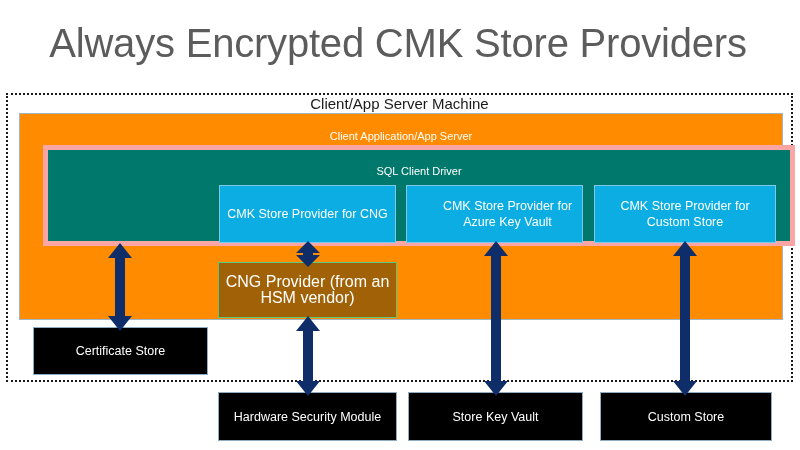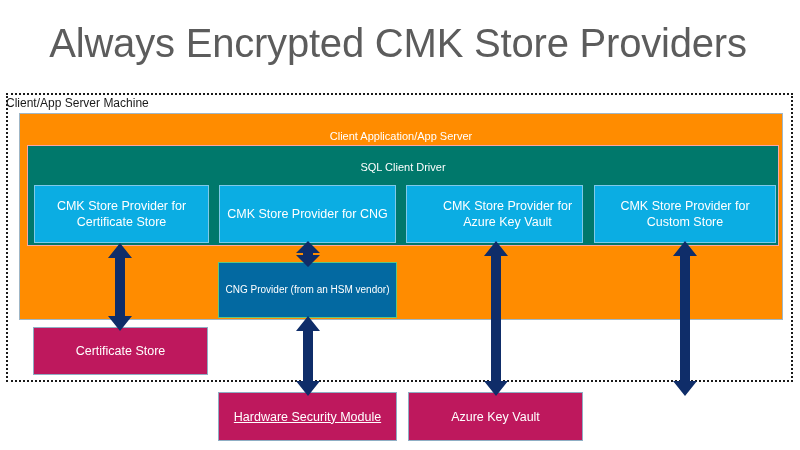--- a/index.html
+++ b/index.html
@@ -18,28 +18,28 @@
     color:#5c5c5c;letter-spacing:-0.2px;white-space:nowrap;text-align:center;
   }
 
   
   .machine-box{
     position:absolute;left:6px;top:93px;width:787px;height:289px;
     border:2px dotted #1a1a1a;box-sizing:border-box;background:transparent;
   }
   .machine-label{
     position:absolute;left:6px;top:95px;width:787px;height:17px;
-    text-align:left;font-size:12px;line-height:17px;color:#1a1a1a;
+    text-align:center;font-size:15px;line-height:17px;color:#1a1a1a;
     background:transparent;
   }
 
   
   .band{position:absolute;box-sizing:border-box;border:1px solid #9fb6c6;}
   .band-orange{left:19px;top:113px;width:764px;height:207px;background:#FF8C00;}
-  .band-teal{left:27px;top:145px;width:752px;height:101px;background:#00786B;border:1px solid #fca5a5;}
+  .band-teal{left:43px;top:145px;width:752px;height:101px;background:#00786B;border:5px solid #fca5a5;}
   .band-caption{
     position:absolute;left:0;right:0;text-align:center;color:#ffffff;
     font-size:11px;line-height:18px;
   }
   .cap-app{top:13px;}
   .cap-driver{top:12px;}
 
   
   .provider{
     position:absolute;top:185px;height:58px;background:#0BADE3;
@@ -48,33 +48,33 @@
     font-size:12.5px;line-height:16px;padding:0 6px;
   }
   .p0{left:34px;width:175px;}
   .p1{left:219px;width:177px;}
   .p2{left:406px;width:177px;padding-left:32px;}
   .p3{left:594px;width:182px;}
 
   
   .cng{
     position:absolute;left:218px;top:262px;width:179px;height:56px;
-    background:#0369a1;border:1px solid #5bc882;box-sizing:border-box;
+    background:#a16207;border:1px solid #5bc882;box-sizing:border-box;
     color:#ffffff;display:flex;align-items:center;justify-content:center;
-    text-align:center;font-size:10px;line-height:16px;
+    text-align:center;font-size:16px;line-height:16px;
   }
 
   
   .store{
-    position:absolute;background:#be185d;border:1px solid #8faec4;
+    position:absolute;background:#000000;border:1px solid #8faec4;
     box-sizing:border-box;color:#ffffff;display:flex;align-items:center;
     justify-content:center;text-align:center;font-size:12.5px;line-height:16px;
   }
   .s-cert{left:33px;top:327px;width:175px;height:48px;}
-  .s-hsm{left:218px;top:392px;width:179px;height:49px;text-decoration:underline;}
+  .s-hsm{left:218px;top:392px;width:179px;height:49px;}
   .s-akv{left:408px;top:392px;width:175px;height:49px;}
   .s-cust{left:600px;top:392px;width:172px;height:49px;}
 
   
   .arrow{position:absolute;}
   .arrow svg{display:block;}
 </style>
 </head>
 <body>
 
@@ -86,30 +86,30 @@
   <div class="machine-label">Client/App Server Machine</div>
 
   <div class="band band-orange">
     <div class="band-caption cap-app">Client Application/App Server</div>
   </div>
 
   <div class="band band-teal">
     <div class="band-caption cap-driver">SQL Client Driver</div>
   </div>
 
-  <div class="provider p0">CMK Store Provider for Certificate Store</div>
   <div class="provider p1">CMK Store Provider for CNG</div>
   <div class="provider p2">CMK Store Provider for Azure Key Vault</div>
   <div class="provider p3">CMK Store Provider for Custom Store</div>
 
   <div class="cng">CNG Provider (from an HSM vendor)</div>
 
   <div class="store s-cert">Certificate Store</div>
   <div class="store s-hsm">Hardware Security Module</div>
-  <div class="store s-akv">Azure Key Vault</div>
+  <div class="store s-akv">Store Key Vault</div>
+  <div class="store s-cust">Custom Store</div>
 
   <div class="arrow" style="left:107px;top:243px;">
     <svg width="26" height="88" viewBox="0 0 26 88">
       <polygon points="13,0 25,15 18,15 18,73 25,73 13,88 1,73 8,73 8,15 1,15" fill="#0F2D69"></polygon>
     </svg>
   </div>
 
   <div class="arrow" style="left:295px;top:241px;">
     <svg width="26" height="26" viewBox="0 0 26 26">
       <polygon points="13,0 25,12 18,12 18,14 25,14 13,26 1,14 8,14 8,12 1,12" fill="#0F2D69"></polygon>

